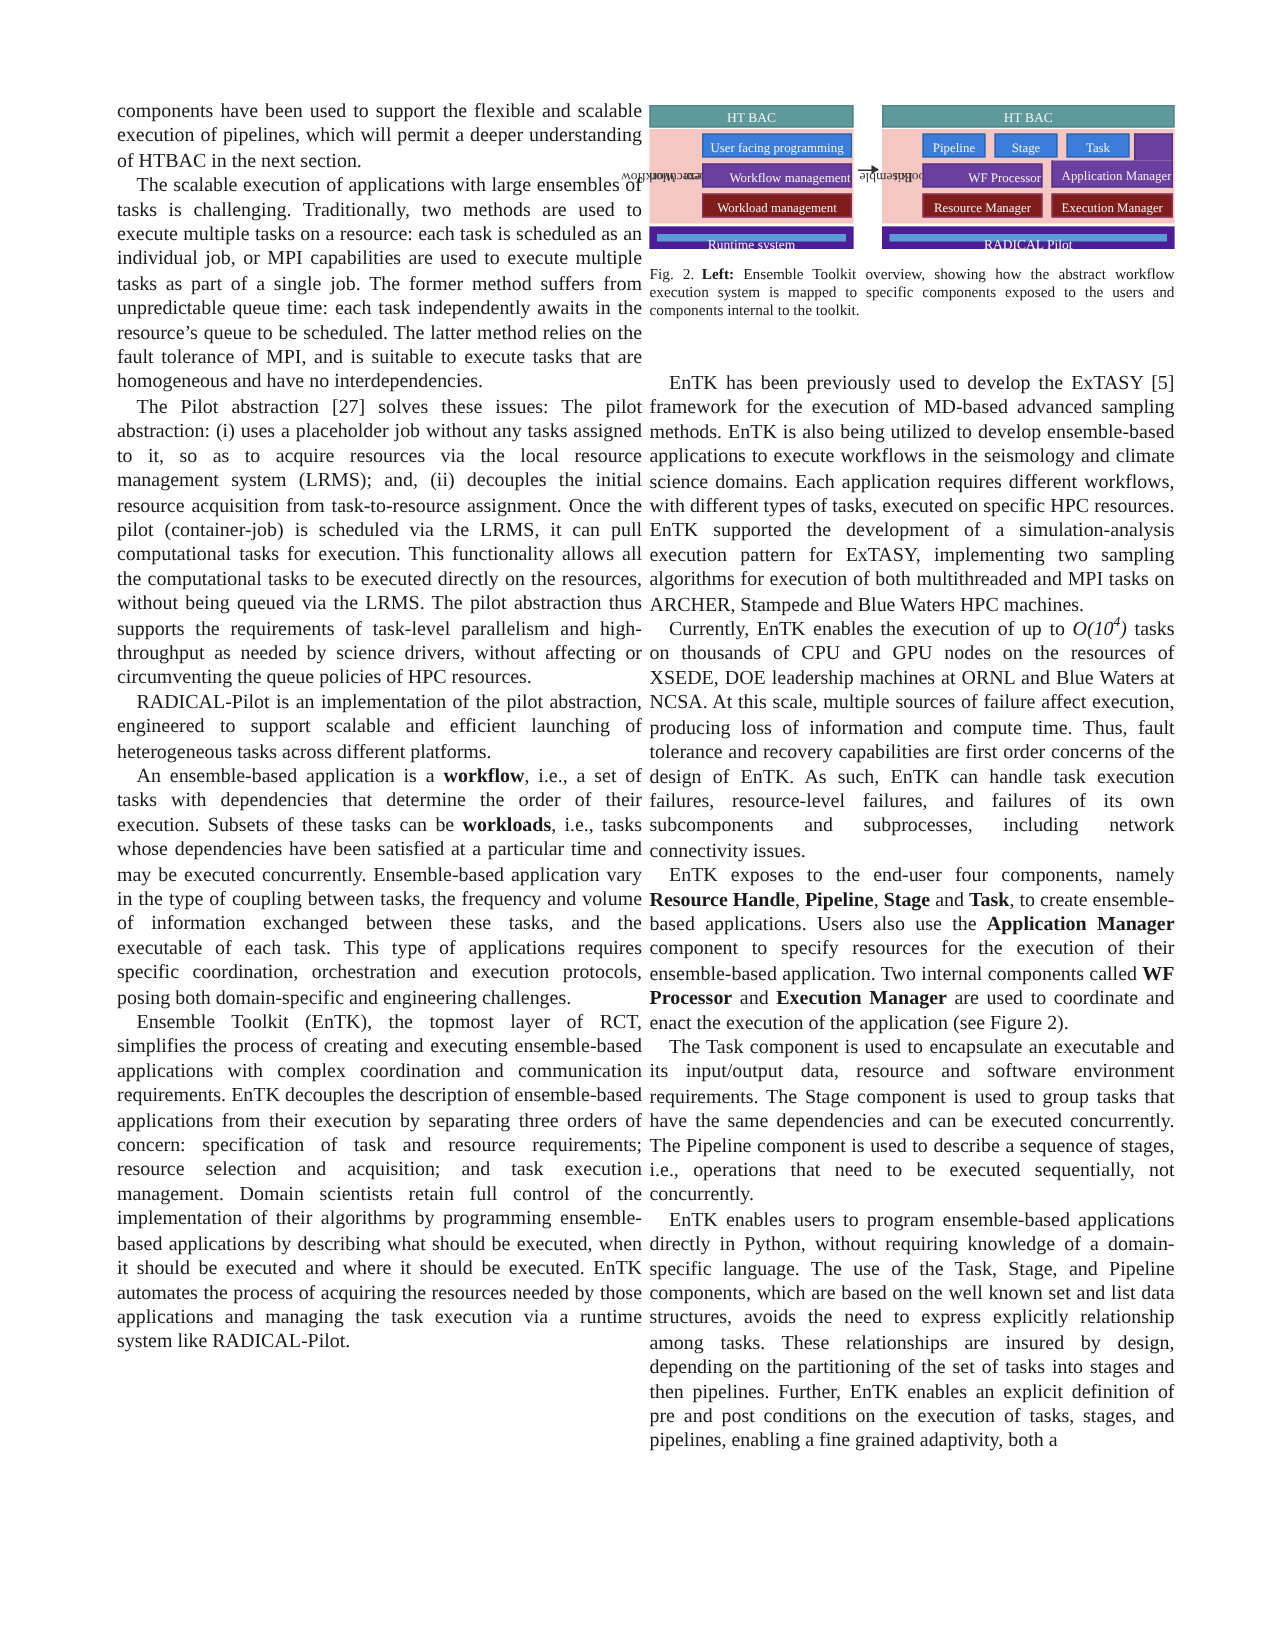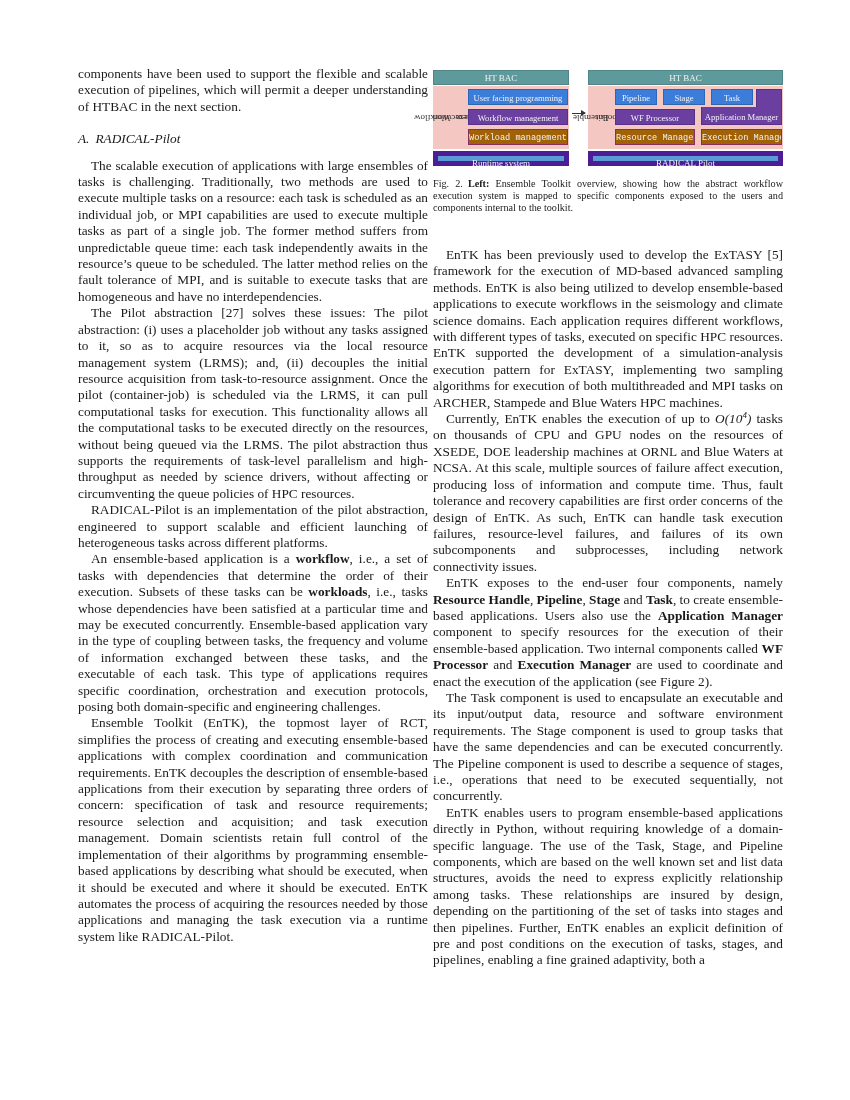--- a/index.html
+++ b/index.html
@@ -23,42 +23,39 @@
   .bar.top { top: 0; background: #5e9a9c; border: 1px solid #4f8587; box-sizing: border-box; }
   .bar.bottom { bottom: 0; background: #5b9bd5; border: 5px solid #4c1d95; box-sizing: border-box; text-align: center; }
   .mid { position: absolute; left: 0; right: 0; top: 16px; height: 63px; background: #f4c7c3; }
   .vlabel { position: absolute; left: 0; top: 0; height: 63px; width: 34px;
             display: flex; align-items: center; justify-content: center; }
   .vlabel span { display: block; transform: rotate(-90deg); font-size: 9px; line-height: 9px;
                  text-align: center; color: #333; white-space: nowrap; }
   .blk { position: absolute; color: #f2f2f2; font-size: 8.6px; text-align: center;
          line-height: 16px; height: 16px; box-sizing: border-box; white-space: nowrap; overflow: hidden; }
   .blue { background: #3b7dd8; border: 1px solid #2d66b5; }
-  .purple { background: #6a3fa0; border: 1px solid #55318a; }
-  .magenta { background: #a16207; border: 1px solid #86305a; font-family: Liberation Mono, monospace; }
+  .purple { background: #6a3fa0; border: 1px solid #55318a; text-align: right; }
+  .magenta { background: #7f1d1d; border: 1px solid #86305a; }
   .arrow { position: absolute; left: 139px; top: 43px; width: 13px; height: 1px; background: #333; }
   .arrow::after { content: ""; position: absolute; right: -1px; top: -3px;
                   border-left: 5px solid #333; border-top: 3.5px solid transparent; border-bottom: 3.5px solid transparent; }
 
   .caption { position: absolute; left: 433px; top: 178px; width: 350px; font-size: 10.2px;
              line-height: 12.2px; text-align: justify; font-family: "Liberation Serif", "DejaVu Serif", serif; }
   .caption .figno { margin-right: 5px; }
   .right-body { position: absolute; left: 433px; top: 247px; width: 350px; font-size: 13.3px; line-height: 16.4px; }
   .math { font-style: italic; }
   sup { font-size: 9px; line-height: 0; }
 </style>
 </head>
 <body>
 
 <div class="col left">
   <p>components have been used to support the flexible and scalable execution of pipelines, which will permit a deeper understanding of HTBAC in the next section.</p>
 
-  <div class="section">
-    <span class="num">A.</span><span>RADICAL-Pilot</span>
-  </div>
   <p class="indent">The scalable execution of applications with large ensembles of tasks is challenging. Traditionally, two methods are used to execute multiple tasks on a resource: each task is scheduled as an individual job, or MPI capabilities are used to execute multiple tasks as part of a single job. The former method suffers from unpredictable queue time: each task independently awaits in the resource’s queue to be scheduled. The latter method relies on the fault tolerance of MPI, and is suitable to execute tasks that are homogeneous and have no interdependencies.</p>
   <p class="indent">The Pilot abstraction [27] solves these issues: The pilot abstraction: (i) uses a placeholder job without any tasks assigned to it, so as to acquire resources via the local resource management system (LRMS); and, (ii) decouples the initial resource acquisition from task-to-resource assignment. Once the pilot (container-job) is scheduled via the LRMS, it can pull computational tasks for execution. This functionality allows all the computational tasks to be executed directly on the resources, without being queued via the LRMS. The pilot abstraction thus supports the requirements of task-level parallelism and high-throughput as needed by science drivers, without affecting or circumventing the queue policies of HPC resources.</p>
   <p class="indent">RADICAL-Pilot is an implementation of the pilot abstraction, engineered to support scalable and efficient launching of heterogeneous tasks across different platforms.</p>
 
   <p class="indent"><span>An ensemble-based application is a </span><b>workflow</b><span>, i.e., a set of tasks with dependencies that determine the order of their execution. Subsets of these tasks can be </span><b>workloads</b><span>, i.e., tasks whose dependencies have been satisfied at a particular time and may be executed concurrently. Ensemble-based application vary in the type of coupling between tasks, the frequency and volume of information exchanged between these tasks, and the executable of each task. This type of applications requires specific coordination, orchestration and execution protocols, posing both domain-specific and engineering challenges.</span></p>
   <p class="indent">Ensemble Toolkit (EnTK), the topmost layer of RCT, simplifies the process of creating and executing ensemble-based applications with complex coordination and communication requirements. EnTK decouples the description of ensemble-based applications from their execution by separating three orders of concern: specification of task and resource requirements; resource selection and acquisition; and task execution management. Domain scientists retain full control of the implementation of their algorithms by programming ensemble-based applications by describing what should be executed, when it should be executed and where it should be executed. EnTK automates the process of acquiring the resources needed by those applications and managing the task execution via a runtime system like RADICAL-Pilot.</p>
 </div>
 
 <div class="figure">
   <div class="fig-panel left">

